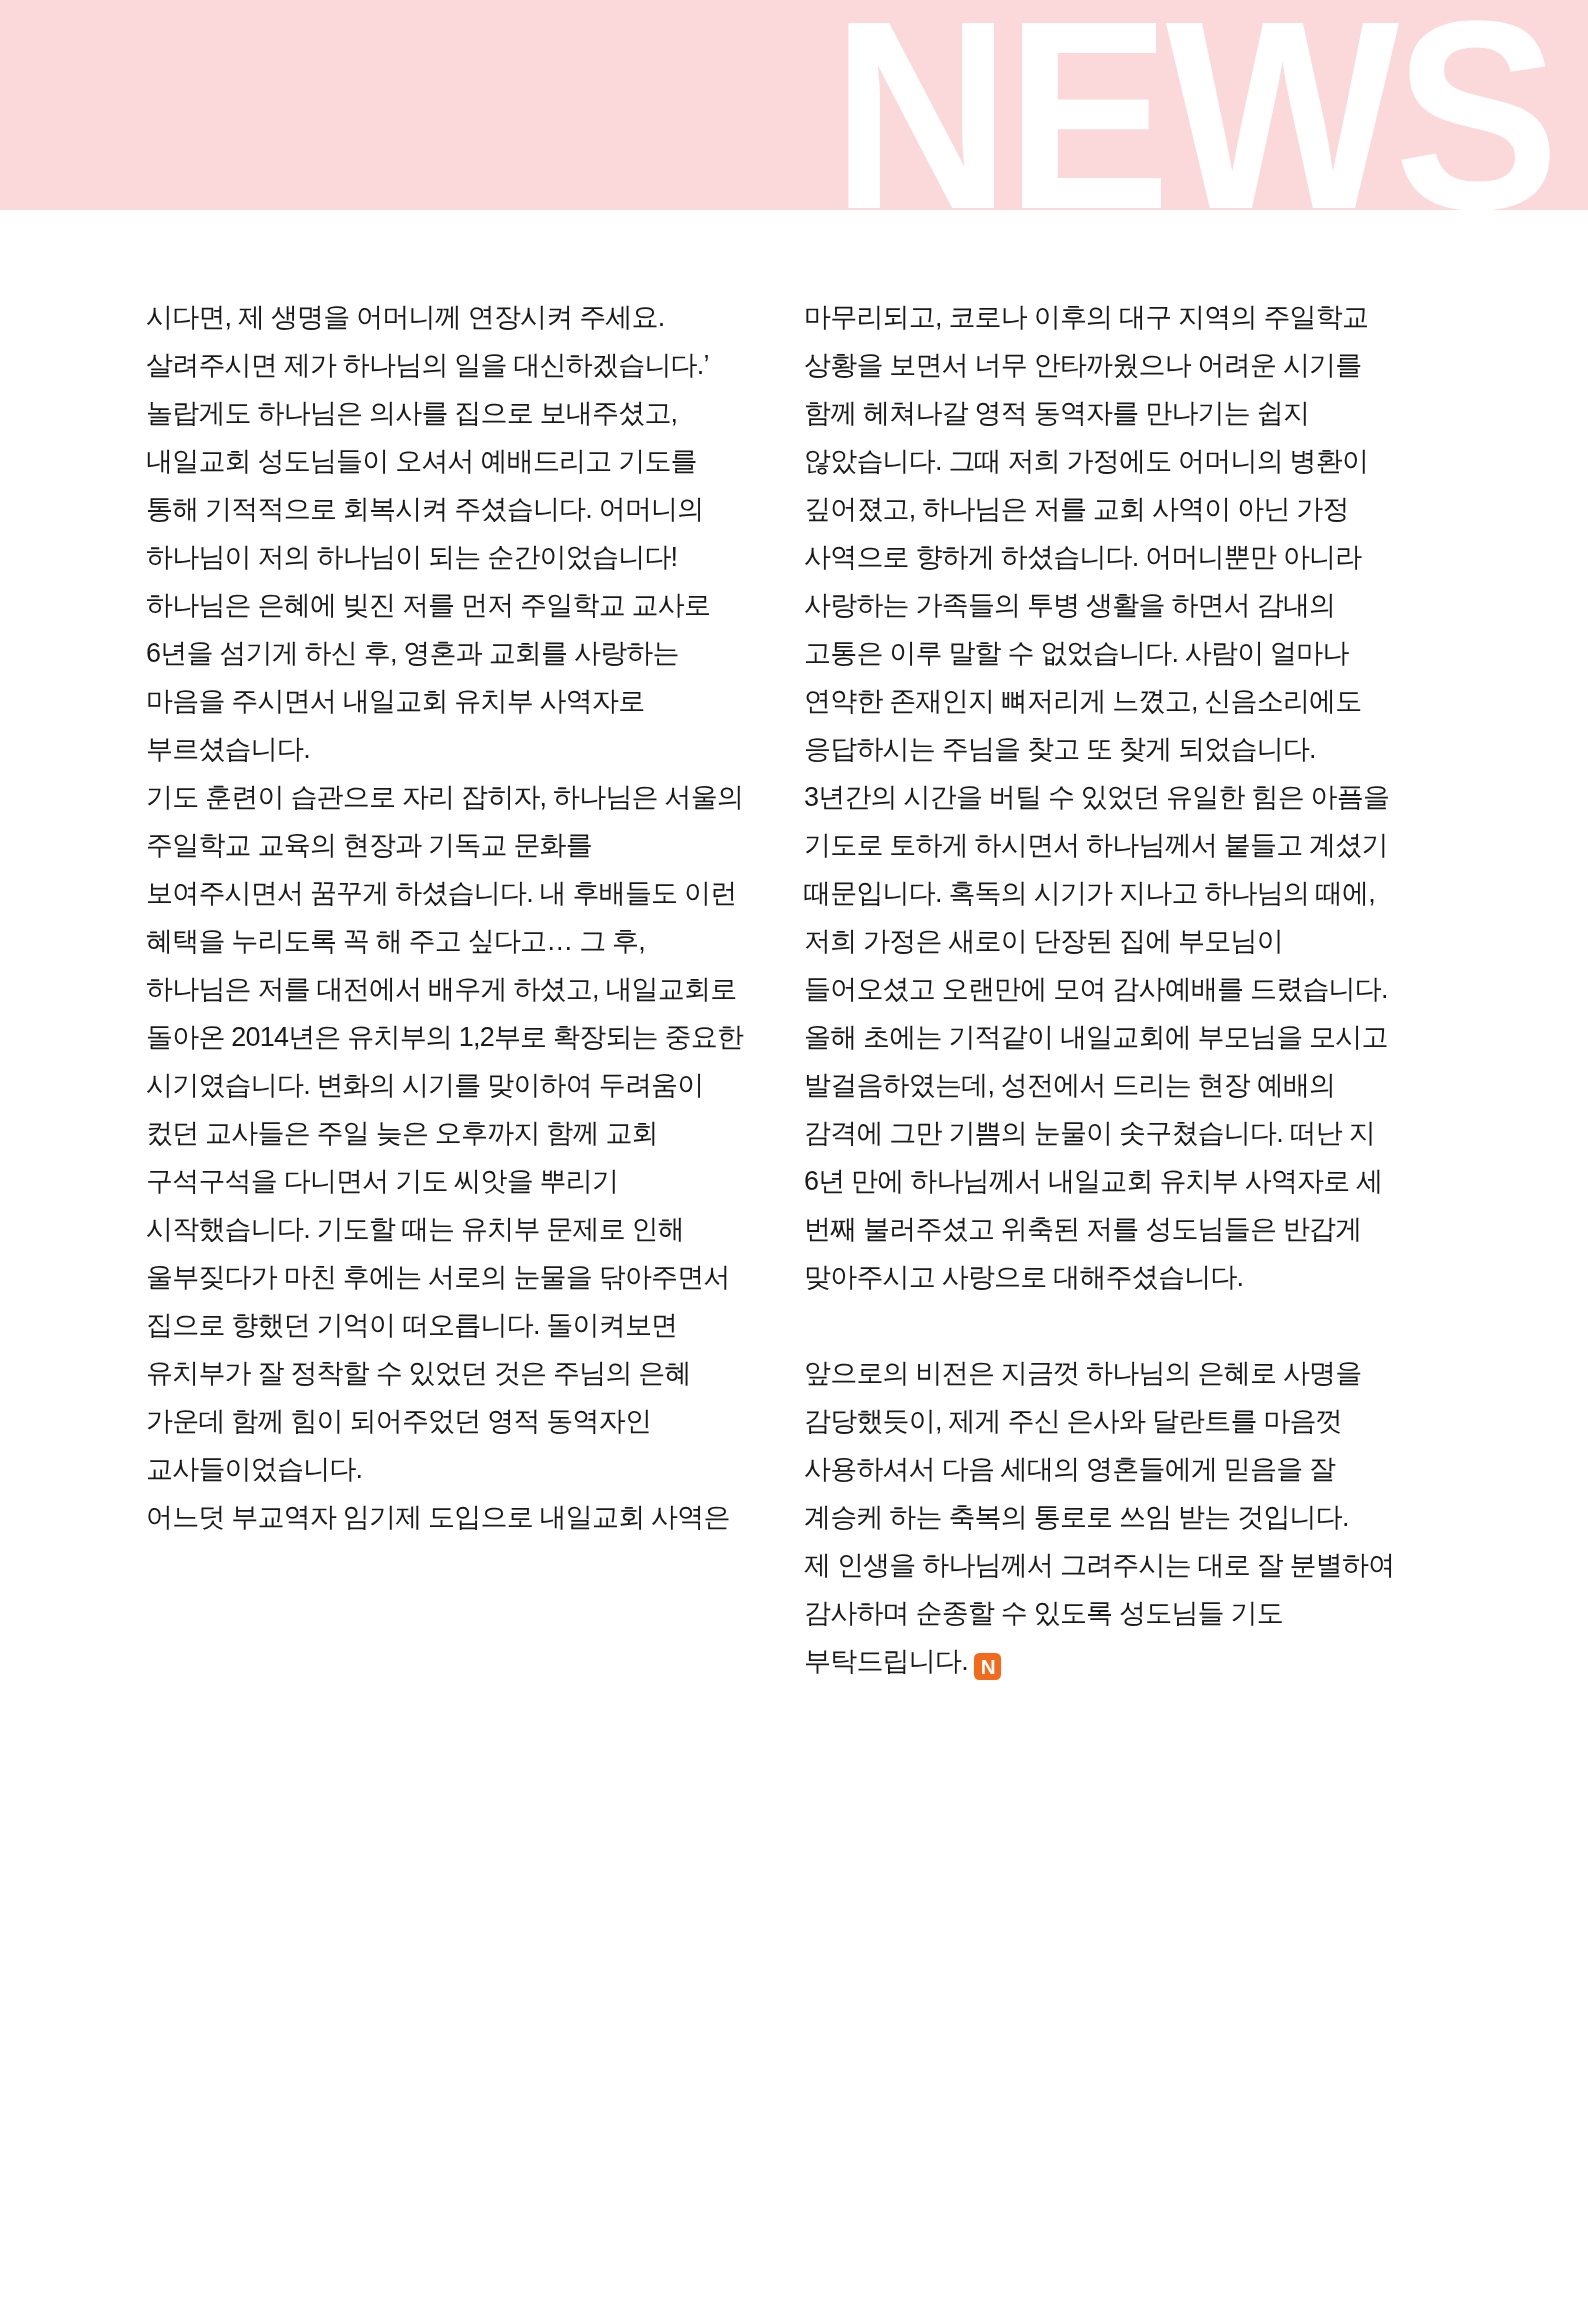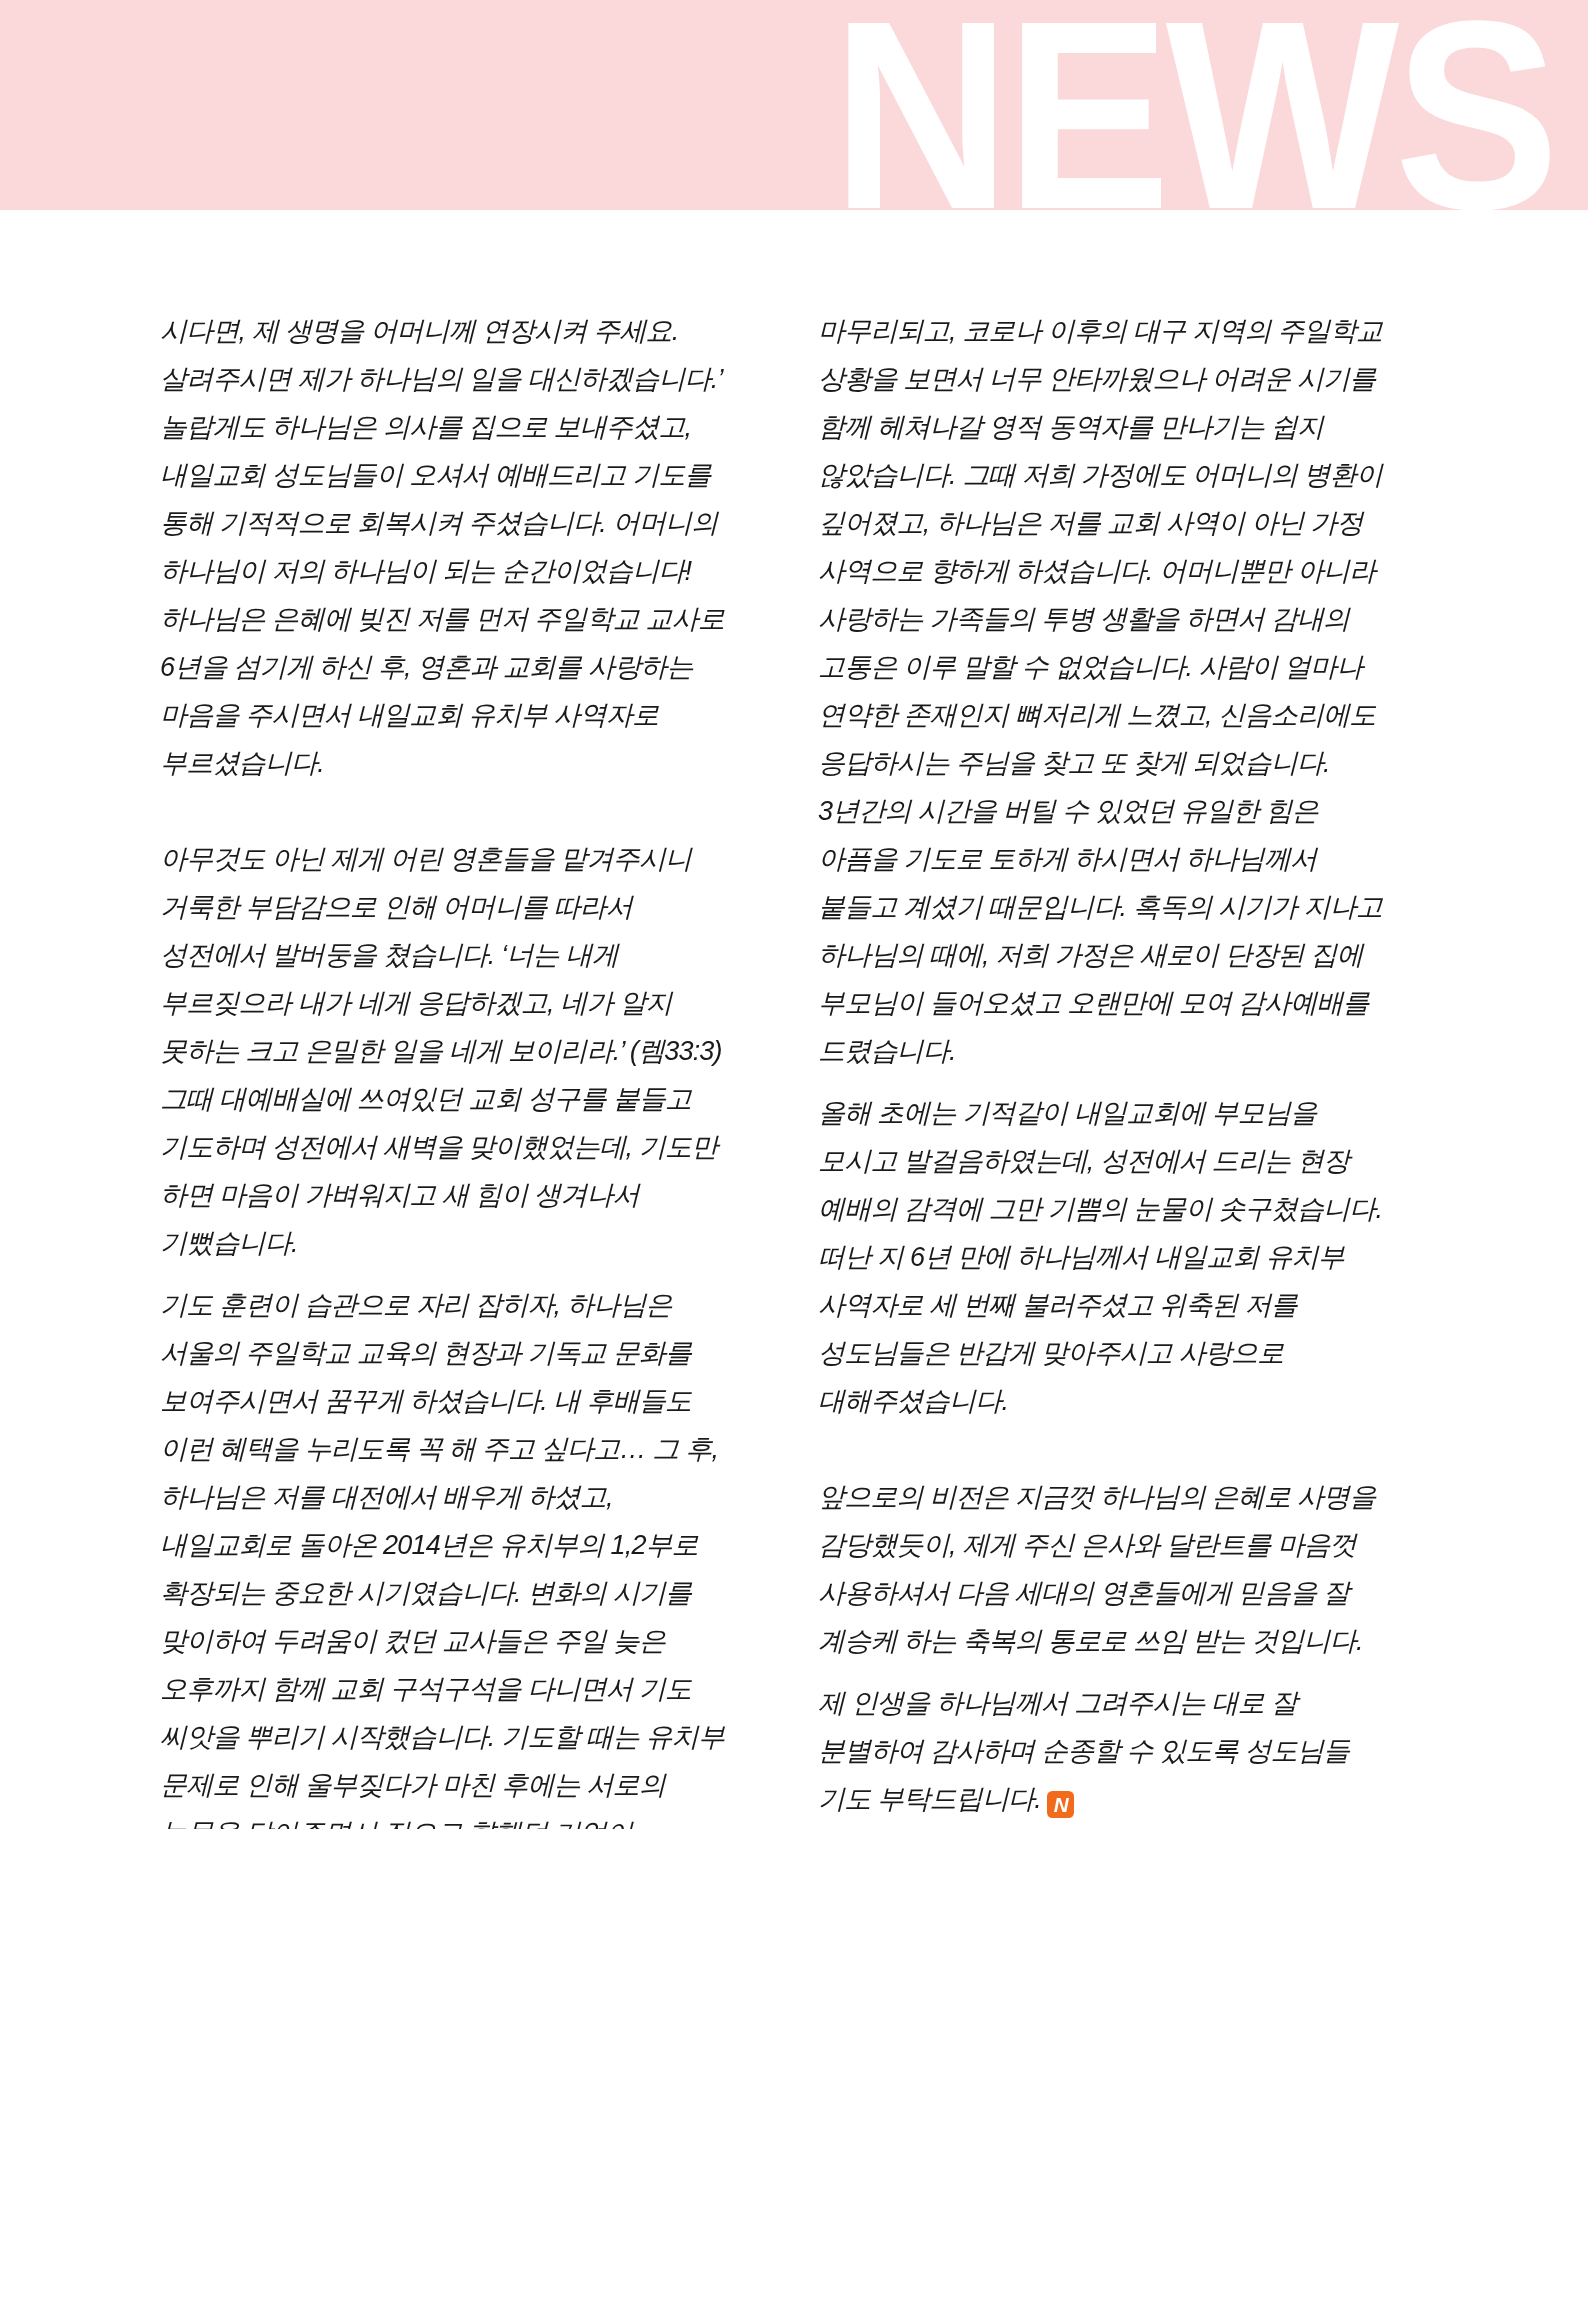--- a/index.html
+++ b/index.html
@@ -57,23 +57,22 @@
   .column {
     width: 602px;
     flex: 0 0 602px;
   }
   .para {
     font-size: 27px;
     line-height: 48px;
     color: #1a1a1a;
     letter-spacing: -0.8px;
     word-break: keep-all;
-    margin: 14px;
+    margin: 0;
     text-align: left;
-    font-style: italic;
   }
   .para + .para {
     margin-top: 0;
   }
   .para.gap-before {
     margin-top: 48px;
   }
 
   
   .end-mark {
@@ -139,21 +138,20 @@
 <div class="page">
 
   <div class="masthead">
     <div class="masthead-title">NEWS</div>
   </div>
 
   <div class="columns">
 
     <div class="column">
       <p class="para">시다면, 제 생명을 어머니께 연장시켜 주세요. 살려주시면 제가 하나님의 일을 대신하겠습니다.’ 놀랍게도 하나님은 의사를 집으로 보내주셨고, 내일교회 성도님들이 오셔서 예배드리고 기도를 통해 기적적으로 회복시켜 주셨습니다. 어머니의 하나님이 저의 하나님이 되는 순간이었습니다! 하나님은 은혜에 빚진 저를 먼저 주일학교 교사로 6년을 섬기게 하신 후, 영혼과 교회를 사랑하는 마음을 주시면서 내일교회 유치부 사역자로 부르셨습니다.</p>
-      <p class="para gap-before">아무것도 아닌 제게 어린 영혼들을 맡겨주시니 거룩한 부담감으로 인해 어머니를 따라서 성전에서 발버둥을 쳤습니다. ‘너는 내게 부르짖으라 내가 네게 응답하겠고, 네가 알지 못하는 크고 은밀한 일을 네게 보이리라.’ (렘33:3) 그때 대예배실에 쓰여있던 교회 성구를 붙들고 기도하며 성전에서 새벽을 맞이했었는데, 기도만 하면 마음이 가벼워지고 새 힘이 생겨나서 기뻤습니다.</p>
       <p class="para">기도 훈련이 습관으로 자리 잡히자, 하나님은 서울의 주일학교 교육의 현장과 기독교 문화를 보여주시면서 꿈꾸게 하셨습니다. 내 후배들도 이런 혜택을 누리도록 꼭 해 주고 싶다고… 그 후, 하나님은 저를 대전에서 배우게 하셨고, 내일교회로 돌아온 2014년은 유치부의 1,2부로 확장되는 중요한 시기였습니다. 변화의 시기를 맞이하여 두려움이 컸던 교사들은 주일 늦은 오후까지 함께 교회 구석구석을 다니면서 기도 씨앗을 뿌리기 시작했습니다. 기도할 때는 유치부 문제로 인해 울부짖다가 마친 후에는 서로의 눈물을 닦아주면서 집으로 향했던 기억이 떠오릅니다. 돌이켜보면 유치부가 잘 정착할 수 있었던 것은 주님의 은혜 가운데 함께 힘이 되어주었던 영적 동역자인 교사들이었습니다.</p>
       <p class="para">어느덧 부교역자 임기제 도입으로 내일교회 사역은</p>
     </div>
 
     <div class="column">
       <p class="para">마무리되고, 코로나 이후의 대구 지역의 주일학교 상황을 보면서 너무 안타까웠으나 어려운 시기를 함께 헤쳐나갈 영적 동역자를 만나기는 쉽지 않았습니다. 그때 저희 가정에도 어머니의 병환이 깊어졌고, 하나님은 저를 교회 사역이 아닌 가정 사역으로 향하게 하셨습니다. 어머니뿐만 아니라 사랑하는 가족들의 투병 생활을 하면서 감내의 고통은 이루 말할 수 없었습니다. 사람이 얼마나 연약한 존재인지 뼈저리게 느꼈고, 신음소리에도 응답하시는 주님을 찾고 또 찾게 되었습니다. 3년간의 시간을 버틸 수 있었던 유일한 힘은 아픔을 기도로 토하게 하시면서 하나님께서 붙들고 계셨기 때문입니다. 혹독의 시기가 지나고 하나님의 때에, 저희 가정은 새로이 단장된 집에 부모님이 들어오셨고 오랜만에 모여 감사예배를 드렸습니다.</p>
       <p class="para">올해 초에는 기적같이 내일교회에 부모님을 모시고 발걸음하였는데, 성전에서 드리는 현장 예배의 감격에 그만 기쁨의 눈물이 솟구쳤습니다. 떠난 지 6년 만에 하나님께서 내일교회 유치부 사역자로 세 번째 불러주셨고 위축된 저를 성도님들은 반갑게 맞아주시고 사랑으로 대해주셨습니다.</p>
       <p class="para gap-before">앞으로의 비전은 지금껏 하나님의 은혜로 사명을 감당했듯이, 제게 주신 은사와 달란트를 마음껏 사용하셔서 다음 세대의 영혼들에게 믿음을 잘 계승케 하는 축복의 통로로 쓰임 받는 것입니다.</p>
       <p class="para"><span>제 인생을 하나님께서 그려주시는 대로 잘 분별하여 감사하며 순종할 수 있도록 성도님들 기도 부탁드립니다.</span><span class="end-mark">N</span></p>
     </div>

